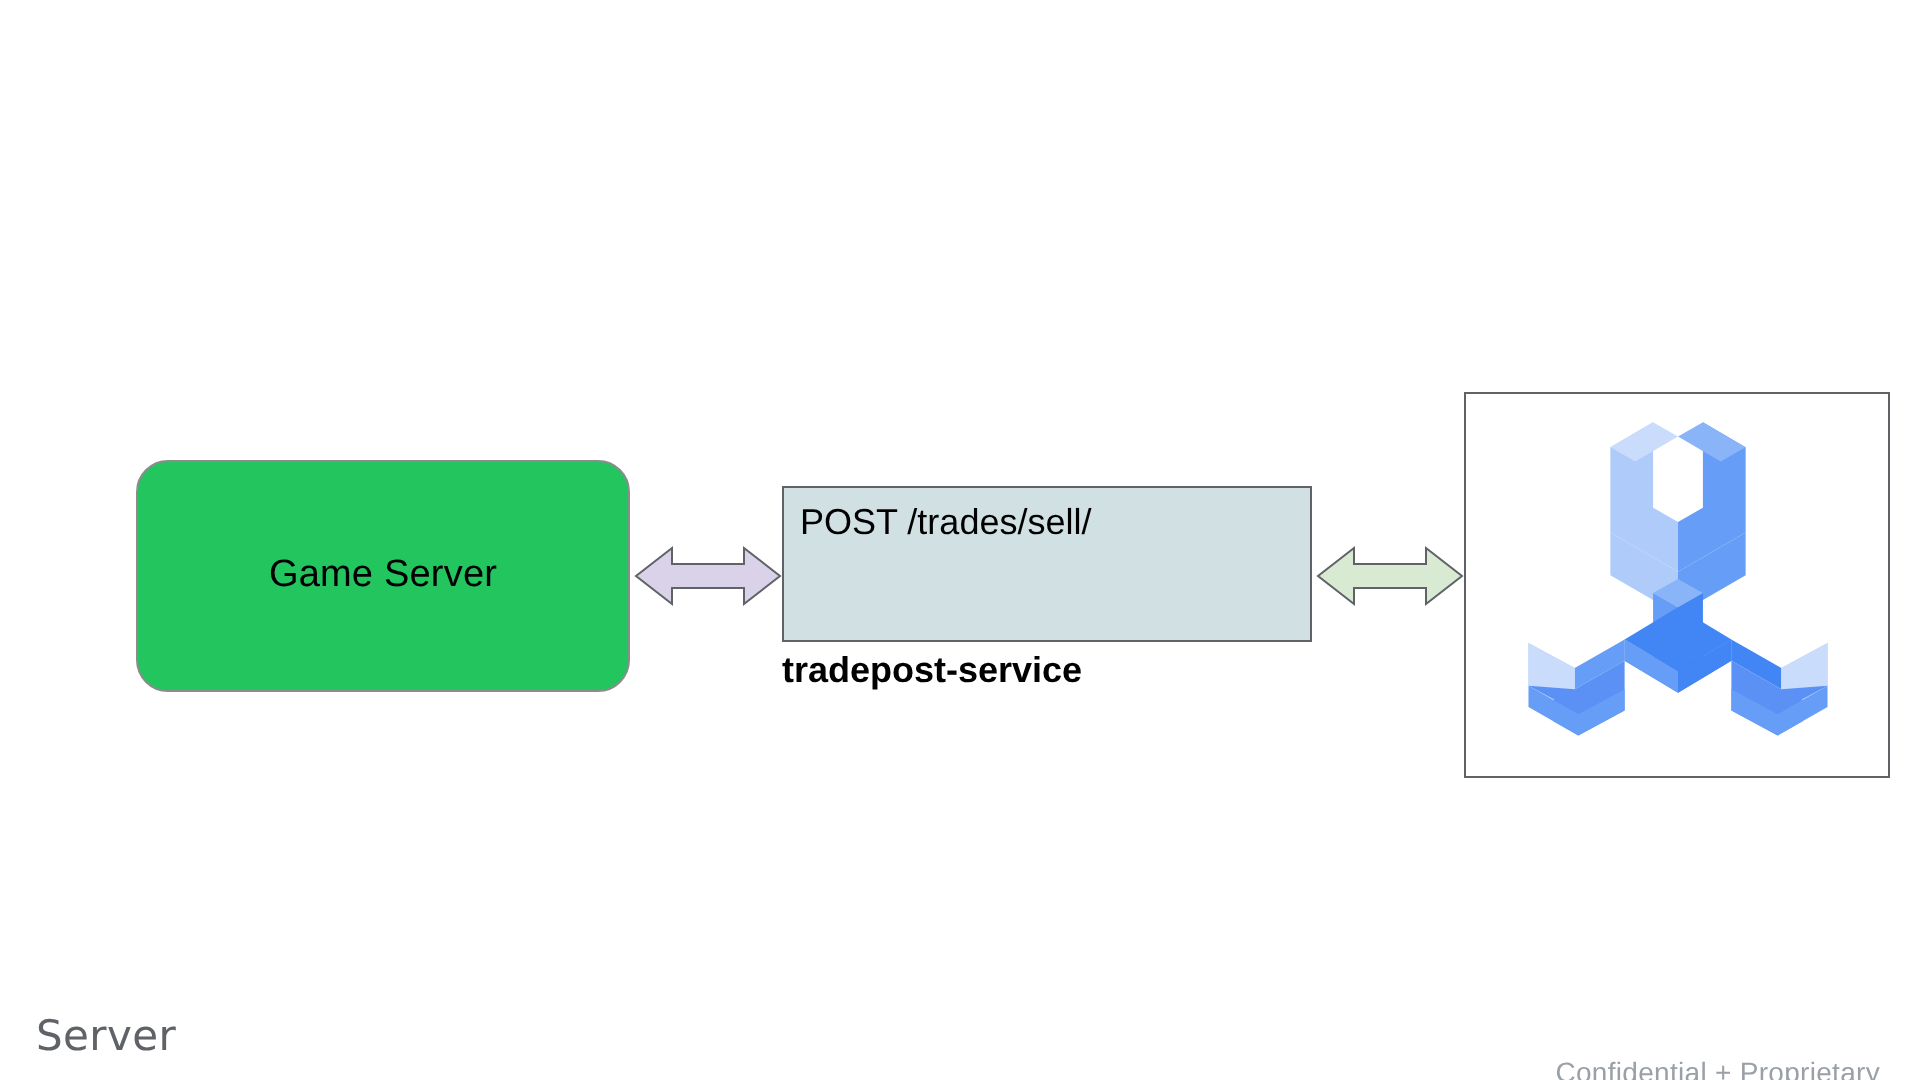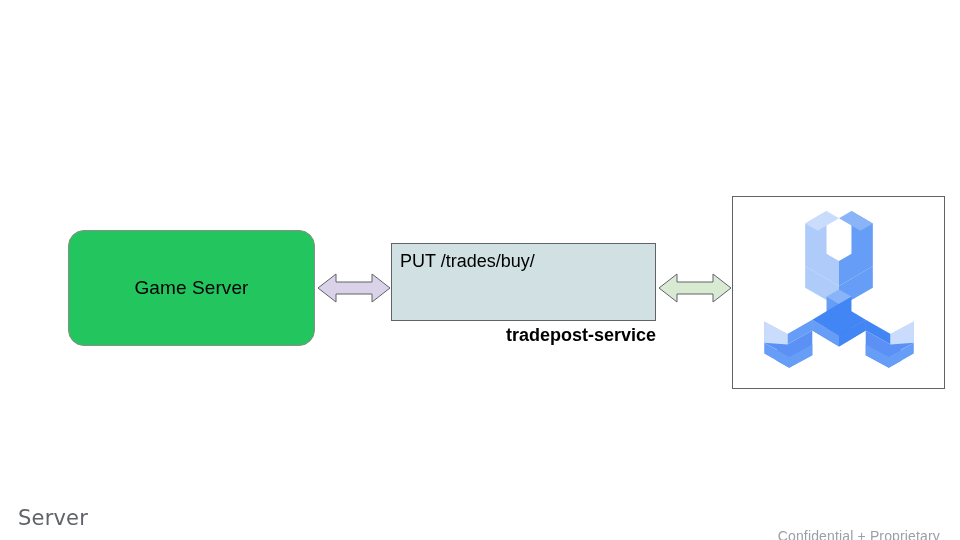--- a/index.html
+++ b/index.html
@@ -79,21 +79,21 @@
     font-size: 18px;
     line-height: 23px;
     color: #000000;
     white-space: nowrap;
   }
   .service-caption {
     position: absolute;
     left: 391px;
     top: 325px;
     width: 265px;
-    text-align: right;
+    text-align: left;
     font-size: 18px;
     font-weight: bold;
     color: #000000;
     white-space: nowrap;
   }
 
   
   .logo-frame {
     position: absolute;
     left: 732px;
@@ -144,21 +144,21 @@
     <span class="game-server-label">Game Server</span>
   </div>
 
   <div class="arrow-left-wrap">
     <svg class="arrow-svg" viewBox="0 0 76 44">
       <polygon points="2,22 20,8 20,16 56,16 56,8 74,22 56,36 56,28 20,28 20,36" fill="#d9d2e9" stroke="#5f6368" stroke-width="1" stroke-linejoin="miter"></polygon>
     </svg>
   </div>
 
   <div class="service-box">
-    <div class="service-line">PUT /trades/buy/</div>
+    <div class="service-line">POST /trades/sell/</div>
   </div>
   <div class="service-caption">tradepost-service</div>
 
   <div class="arrow-right-wrap">
     <svg class="arrow-svg" viewBox="0 0 76 44">
       <polygon points="2,22 20,8 20,16 56,16 56,8 74,22 56,36 56,28 20,28 20,36" fill="#d9ead3" stroke="#5f6368" stroke-width="1" stroke-linejoin="miter"></polygon>
     </svg>
   </div>
 
   <div class="logo-frame">

